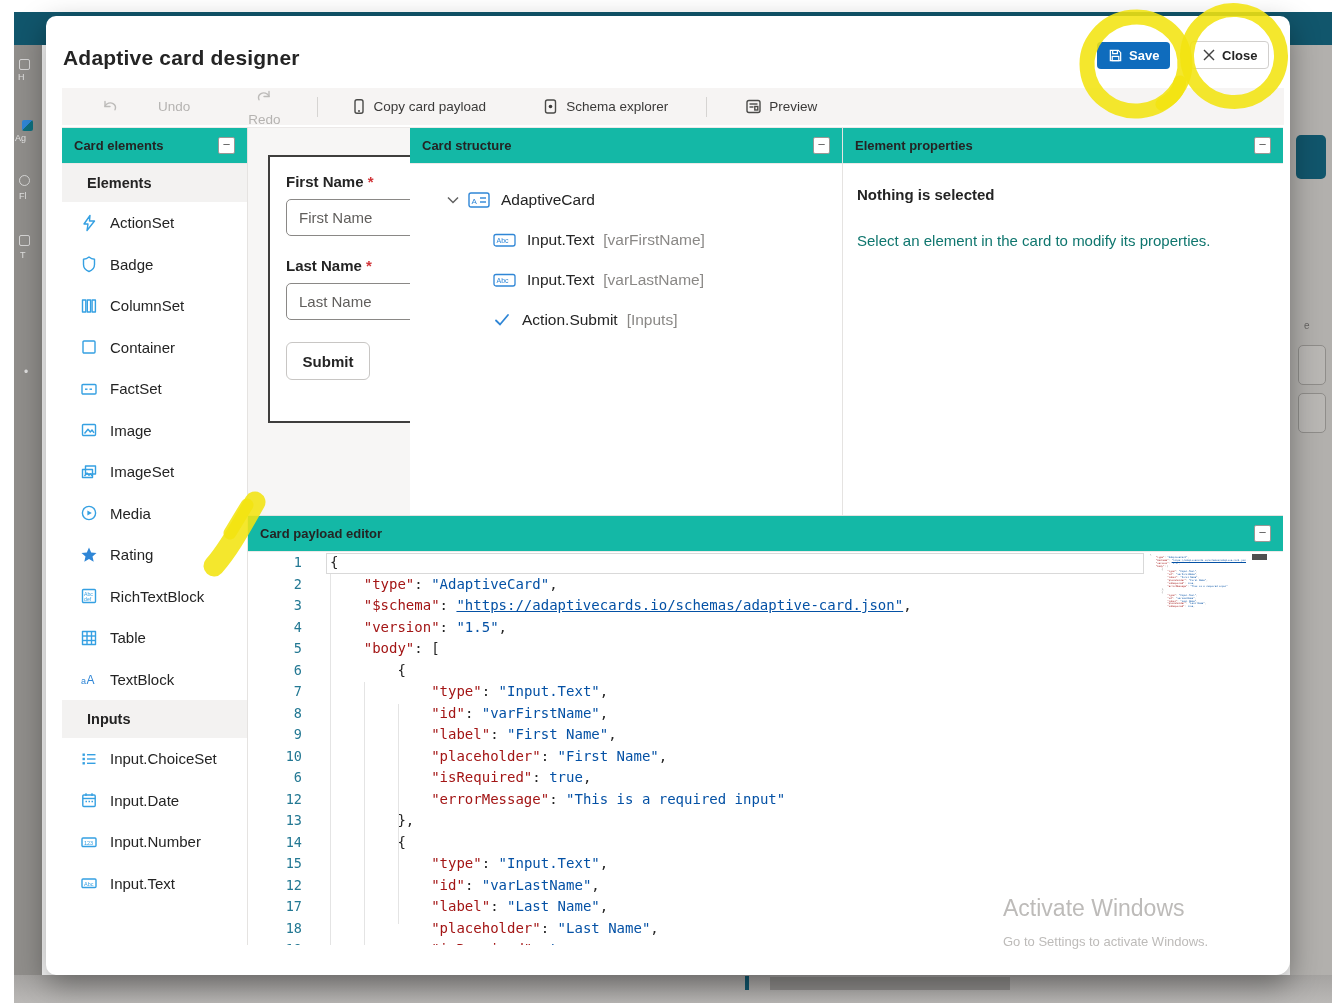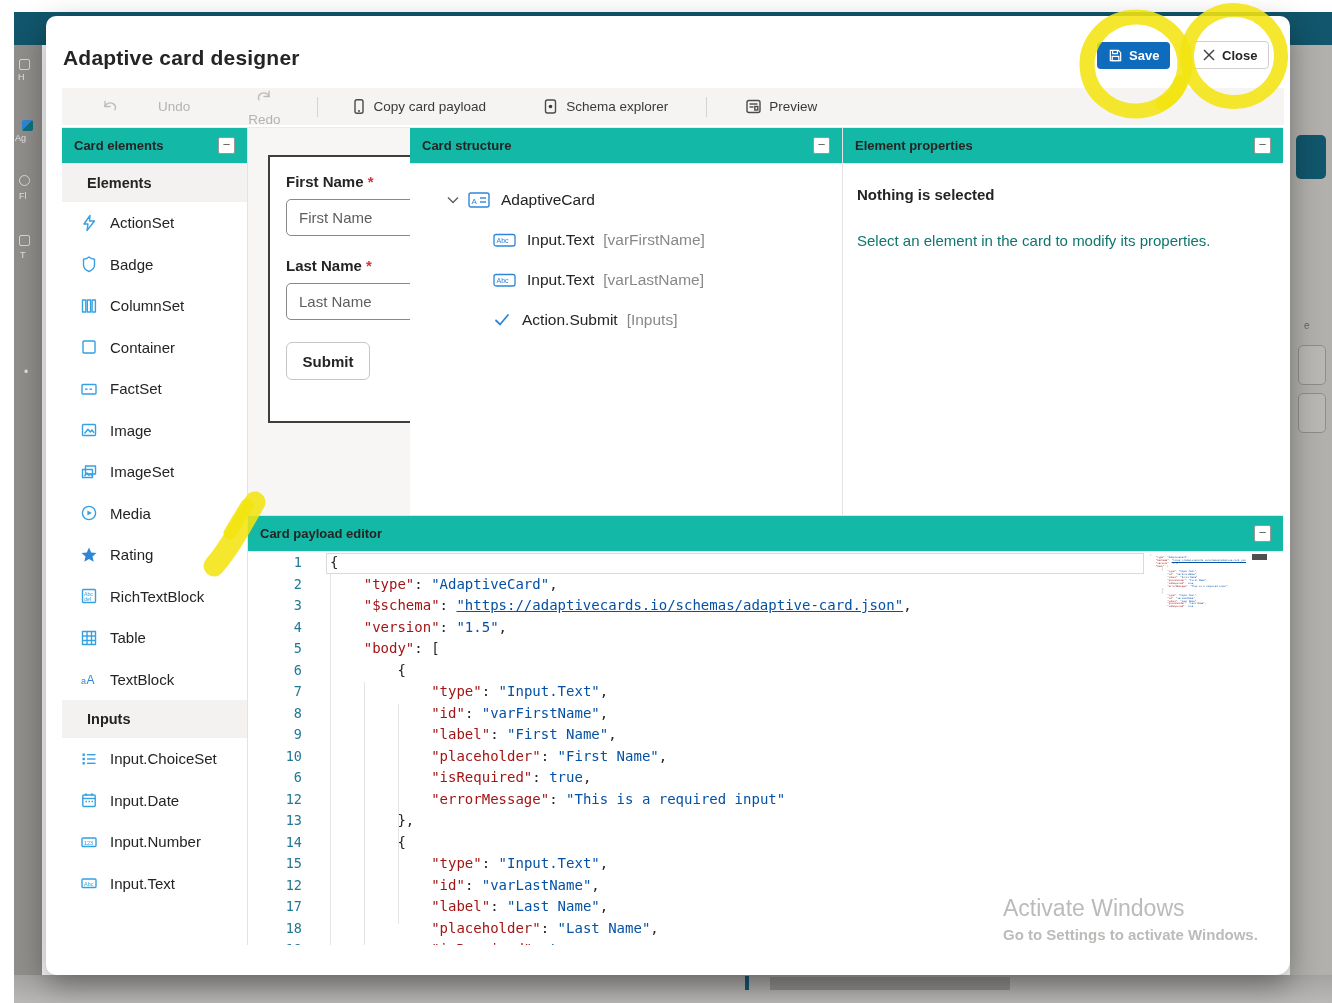--- a/index.html
+++ b/index.html
@@ -100,21 +100,21 @@
   #cur-line { position:absolute; left:78px; top:1px; width:818px; height:21px; border:1px solid #d9d9d9; }
   .iguide { position:absolute; width:1px; background:#e4e4e4; }
   #minimap { position:absolute; left:902px; top:2px; width:96px; white-space:pre;
              font-family:"DejaVu Sans Mono",monospace; font-size:2.4px; line-height:2.9px; color:#555;
              overflow:hidden; cursor:pointer; }
   #scroll-thumb { position:absolute; left:1004px; top:2px; width:15px; height:6px; background:#4f4f4f; cursor:grab; }
 
   
   #watermark { left:1003px; top:895px; color:#bdbbb9; text-align:left; pointer-events:none; }
   #wm1 { font-size:23px; font-weight:300; }
-  #wm2 { font-size:15px; margin-top:4px;font-weight:bold; }
+  #wm2 { font-size:13px; margin-top:12px; }
 
   
   #annotations { left:0; top:0; width:1332px; height:1003px; pointer-events:none; z-index:60; }
 </style>
 </head>
 <body>
 
 <div class="abs" id="teal-bar"></div>
 <div class="abs" id="side-strip">
   <div class="frag-icon" style="left:5px;top:14px;"></div>

